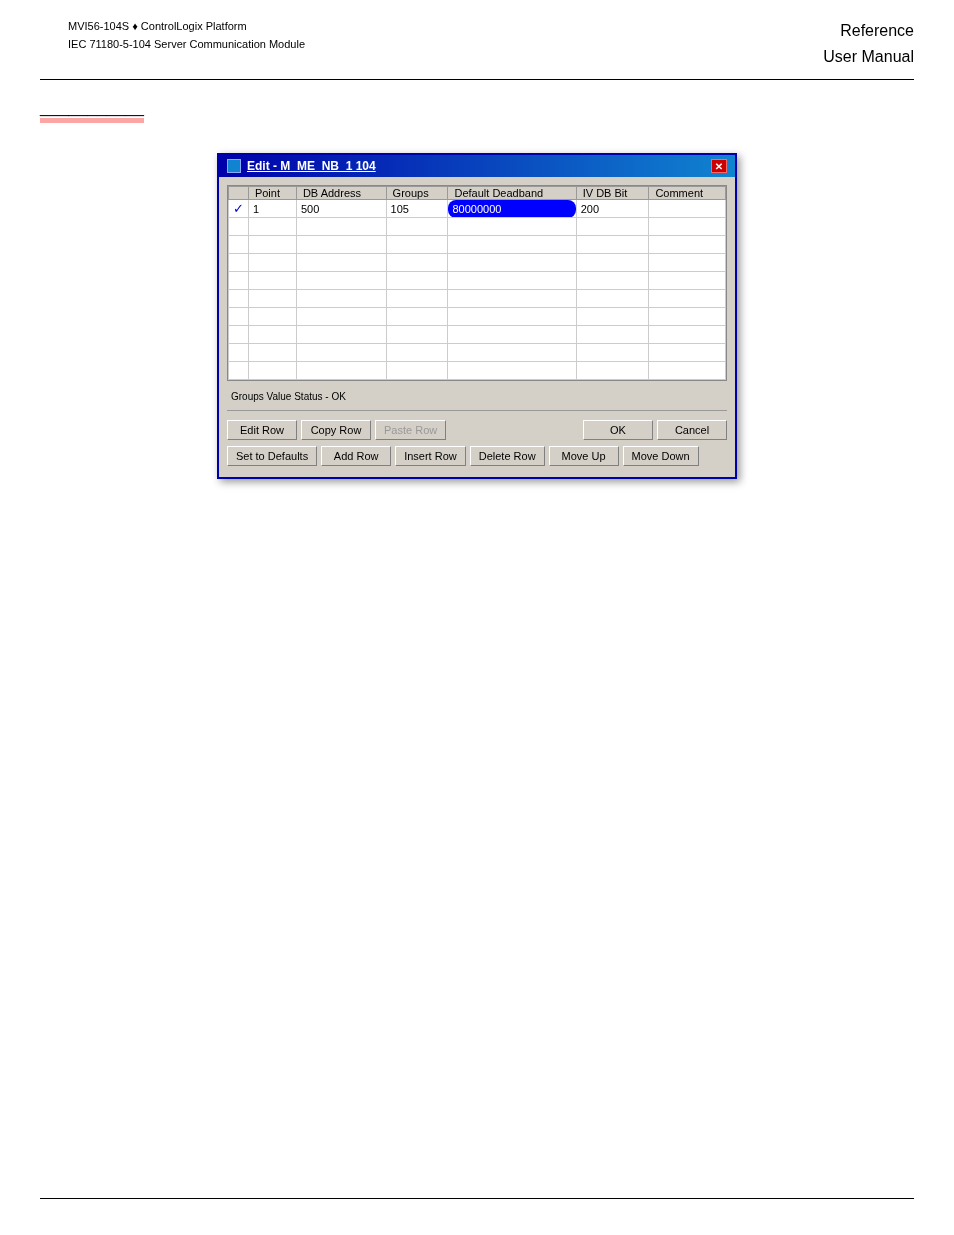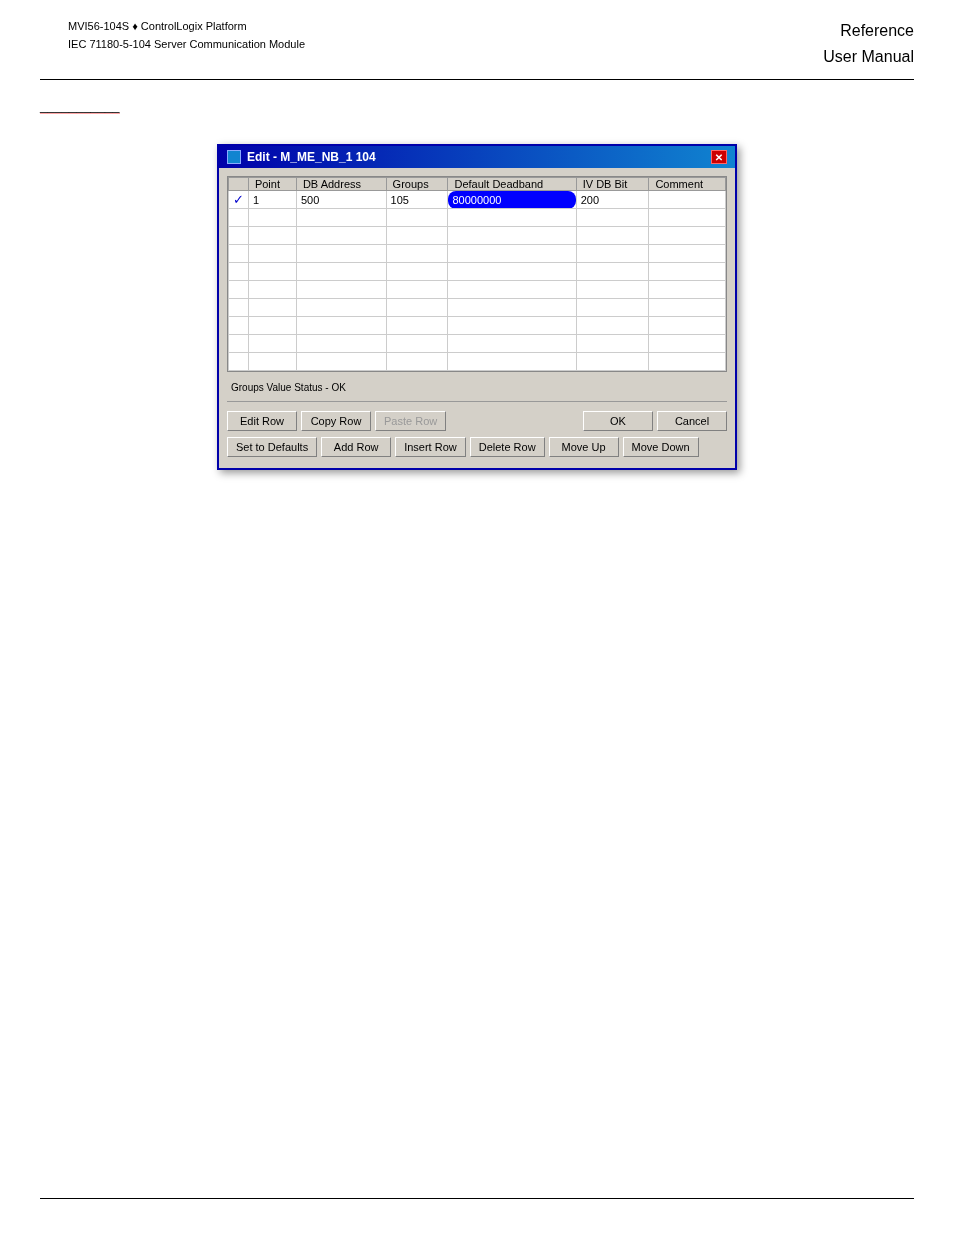--- a/index.html
+++ b/index.html
@@ -32,23 +32,23 @@
     }
     .header-divider {
       border: none;
       border-top: 1px solid #000;
       margin: 0 40px;
     }
 
     
     .underline-text {
       display: inline-block;
-      border-bottom: 1px solid #fca5a5;
+      border-bottom: 5px solid #fca5a5;
       margin: 18px 19px 10px 40px;
-      font-size: 13px;
+      font-size: 17px;
     }
 
     
     .main-content {
       padding: 20px 40px;
       display: flex;
       justify-content: center;
     }
 
     
@@ -66,20 +66,21 @@
       display: flex;
       align-items: center;
       justify-content: space-between;
       font-size: 12px;
       font-weight: bold;
     }
     .dialog-titlebar-left {
       display: flex;
       align-items: center;
       gap: 6px;
+      text-decoration: underline;
     }
     .dialog-icon {
       width: 14px;
       height: 14px;
       background: #1084d0;
       border: 1px solid #88aaff;
       display: inline-block;
     }
     .dialog-close-btn {
       width: 16px;

